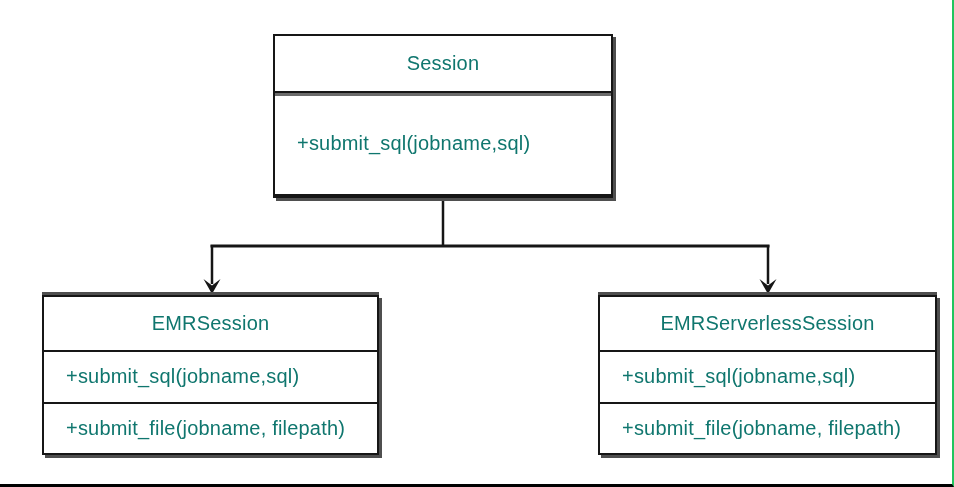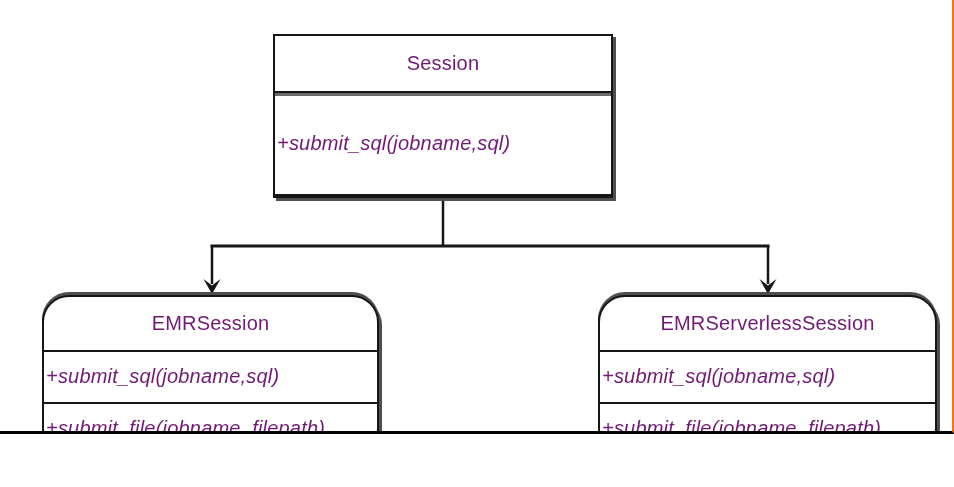--- a/index.html
+++ b/index.html
@@ -4,71 +4,69 @@
 <style>
   html, body {
     margin: 0;
     padding: 0;
     background: #ffffff;
     font-family: "Liberation Sans", sans-serif;
   }
   .canvas {
     position: relative;
     width: 954px;
-    height: 434px;
+    height: 487px;
     background: #ffffff;
     box-sizing: border-box;
-    border-right: 2px solid #f97316;
+    border-right: 2px solid #22c55e;
     border-bottom: 3px solid #000000;
     overflow: hidden;
-    color: #701a75;
+    color: #0f766e;
   }
   .connector-svg {
     position: absolute;
     left: 0;
     top: 0;
     width: 954px;
     height: 487px;
   }
   .class-box {
     position: absolute;
     background: #ffffff;
     border: 2px solid #161616;
     box-sizing: border-box;
     display: flex;
     flex-direction: column;
     box-shadow: 3px 3px 0 0 #4f4f4f;
   }
   .class-box.child {
     box-shadow: 3px 3px 0 0 #4f4f4f, 0 -3px 0 0 #4f4f4f;
-    border-radius: 27px;
   }
   .row-title {
     flex: 0 0 53px;
     display: flex;
     align-items: center;
     justify-content: center;
     border-bottom: 2px solid #161616;
     font-size: 20px;
     letter-spacing: 0.2px;
     background: transparent;
   }
   .parent .row-title {
     box-shadow: 0 3px 0 0 #6b6b6b;
   }
   .row-method {
     flex: 1 1 0;
     display: flex;
     align-items: center;
-    padding-left: 2px;
+    padding-left: 22px;
     font-size: 20px;
     letter-spacing: 0.2px;
     background: transparent;
     white-space: nowrap;
-    font-style: italic;
   }
   .row-method.divided {
     border-bottom: 2px solid #161616;
   }
   #box-session  { left: 273px; top: 34px;  width: 340px; height: 164px; }
   #box-session .row-title { flex-basis: 55px; }
   #box-emr      { left: 42px;  top: 295px; width: 337px; height: 160px; }
   #box-emrsless { left: 598px; top: 295px; width: 339px; height: 160px; }
 </style>
 </head>

